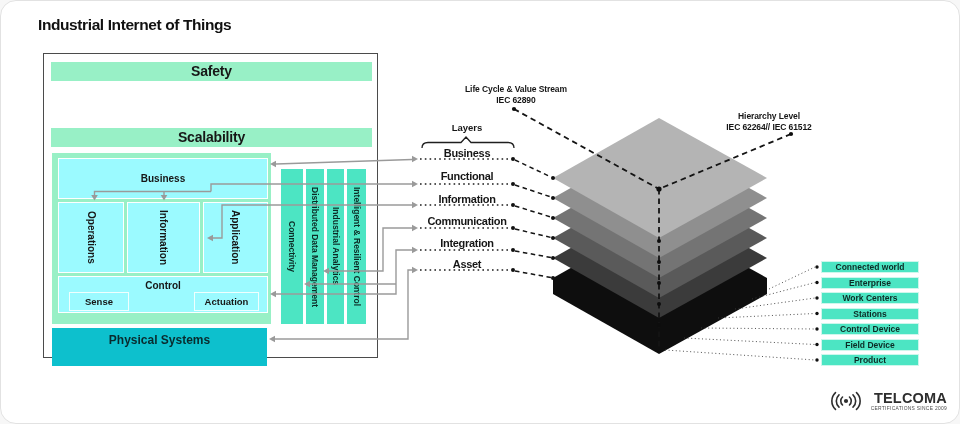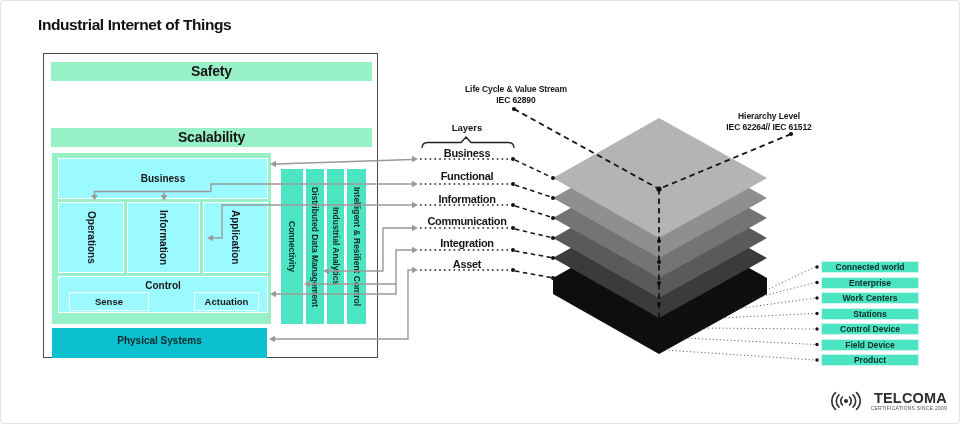--- a/index.html
+++ b/index.html
@@ -1,33 +1,33 @@
 <!DOCTYPE html>
 <html style="--mint: #98f0c6; --cyan: #9bfaff; --turquoise: #4ce5c3; --teal: #0dc0cd; --line: #9a9a9a; --stack0: #b4b4b4; --stack1: #8f8f8f; --stack2: #747474; --stack3: #5a5a5a; --stack4: #3b3b3b; --stack5: #0e0e0e;"><head>
 <meta charset="utf-8">
 <style>
   html,body{margin:0;padding:0;background:#f7f7f7;font-family:"Liberation Sans","DejaVu Sans",sans-serif;}
-  #stage{position:relative;width:958px;height:422px;background:#fff;border:1px solid #e2e2e2;border-radius:4px;overflow:hidden;color:#161616;}
+  #stage{position:relative;width:958px;height:422px;background:#fff;border:1px solid #e2e2e2;border-radius:16px;overflow:hidden;color:#161616;}
   .abs{position:absolute;box-sizing:border-box;}
   #title{left:37px;top:15px;font-size:15.5px;font-weight:bold;letter-spacing:-0.4px;color:#111;}
   #outer-box{left:42px;top:52px;width:335px;height:305px;border:1.5px solid #4b4b4b;background:#fff;}
   .xbar{left:50px;width:321px;height:19px;background:var(--mint);text-align:center;line-height:19px;font-size:14px;font-weight:bold;letter-spacing:-0.2px;}
   #container{left:51px;top:152px;width:219px;height:171px;background:var(--mint);}
   .cyanbox{background:var(--cyan);border:1px solid #fdffff;font-weight:bold;}
   #business-box{left:57px;top:157px;width:210px;height:41px;text-align:center;line-height:39px;font-size:10px;}
   .vcol{top:201px;height:71px;display:flex;align-items:center;justify-content:center;writing-mode:vertical-rl;font-size:10px;}
   #col-operations{left:57px;width:66px;}
   #col-information{left:126px;width:73px;}
   #col-application{left:202px;width:65px;}
   #control-box{left:57px;top:275px;width:210px;height:37px;}
   #control-label{left:0;top:3px;width:100%;text-align:center;font-size:10px;font-weight:bold;}
   .minibox{top:291px;height:19px;background:var(--cyan);border:1px solid #effffe;text-align:center;line-height:17px;font-size:9.5px;font-weight:bold;}
-  #sense-box{left:68px;width:80px;}
+  #sense-box{left:68px;width:60px;}
   #actuation-box{left:193px;width:65px;}
-  #physical-box{left:51px;top:327px;width:215px;height:30px;background:var(--teal);text-align:center;line-height:25px;font-size:10px;font-weight:bold;color:#092b2e;}
+  #physical-box{left:51px;top:327px;width:215px;height:38px;background:var(--teal);text-align:center;line-height:25px;font-size:12px;font-weight:bold;color:#092b2e;}
   .sysbar{top:168px;height:155px;background:var(--turquoise);display:flex;align-items:center;justify-content:center;writing-mode:vertical-rl;font-size:8.5px;font-weight:bold;color:#0c2b25;}
   #bar-connectivity{left:280px;width:22px;}
   #bar-ddm{left:305px;width:18px;}
   #bar-analytics{left:326px;width:17px;}
   #bar-irc{left:346px;width:19px;}
   #layers-caption{left:431px;top:121px;width:70px;text-align:center;font-size:9.5px;font-weight:bold;}
   .layer-label{left:421px;width:90px;text-align:center;font-size:11px;font-weight:bold;letter-spacing:-0.3px;height:12px;line-height:12px;}
   .axis-label{text-align:center;font-size:8.5px;font-weight:bold;line-height:1.25;letter-spacing:-0.1px;}
   #lifecycle-label{left:445px;top:83px;width:140px;}
   #hierarchy-label{left:703px;top:110px;width:130px;}

